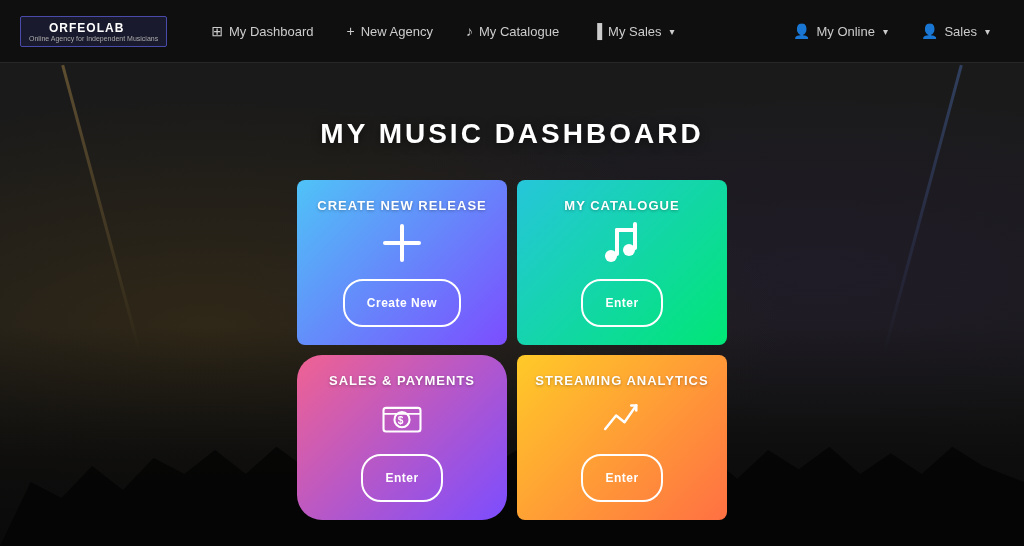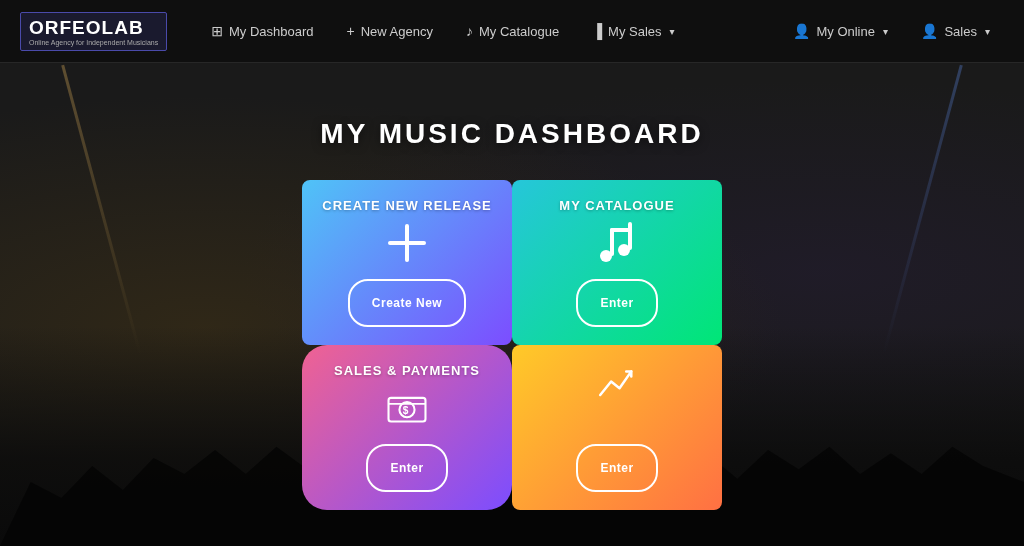--- a/index.html
+++ b/index.html
@@ -96,24 +96,25 @@
     }
 
     .nav-logo-box {
       background: #1a1a2e;
       border: 1px solid #4a4aaa;
       padding: 4px 8px;
       border-radius: 2px;
     }
 
     .nav-logo-title {
-      font-size: 19px;
+      font-size: 12px;
       font-weight: bold;
       color: #fff;
       letter-spacing: 1px;
+      margin-left: 20px;
     }
 
     .nav-logo-subtitle {
       font-size: 7px;
       color: #aaa;
       white-space: nowrap;
     }
 
     .nav-left {
       display: flex;
@@ -172,21 +173,21 @@
       color: #fff;
       margin-bottom: 30px;
       text-shadow: 0 2px 10px rgba(0,0,0,0.5);
     }
 
     
     .dashboard-grid {
       display: grid;
       grid-template-columns: 210px 210px;
       grid-template-rows: 165px 165px;
-      gap: 0;
+      gap: 10px;
     }
 
     .dashboard-card {
       border-radius: 8px;
       display: flex;
       flex-direction: column;
       align-items: center;
       justify-content: space-between;
       padding: 18px 15px 18px;
       cursor: pointer;
@@ -341,20 +342,21 @@
           <rect x="3" y="13" width="44" height="28" rx="3" fill="none" stroke="white" stroke-width="2.5"></rect>
           <circle cx="25" cy="27" r="9" fill="none" stroke="white" stroke-width="2.5"></circle>
           <text x="20" y="32" font-size="12" fill="white" font-family="Arial" font-weight="bold">$</text>
           <line x1="3" y1="20" x2="47" y2="20" stroke="white" stroke-width="2"></line>
         </svg>
       </div>
       <button class="card-button">Enter</button>
     </div>
 
     <div class="dashboard-card card-analytics">
+      <div class="card-title">STREAMING ANALYTICS</div>
       <div class="card-icon small">
         <svg viewBox="0 0 50 50" xmlns="http://www.w3.org/2000/svg">
           <polyline points="5,38 18,22 28,30 42,10" fill="none" stroke="white" stroke-width="3" stroke-linecap="round" stroke-linejoin="round"></polyline>
           <polyline points="36,10 42,10 42,16" fill="none" stroke="white" stroke-width="3" stroke-linecap="round" stroke-linejoin="round"></polyline>
         </svg>
       </div>
       <button class="card-button">Enter</button>
     </div>
 
   </div>

